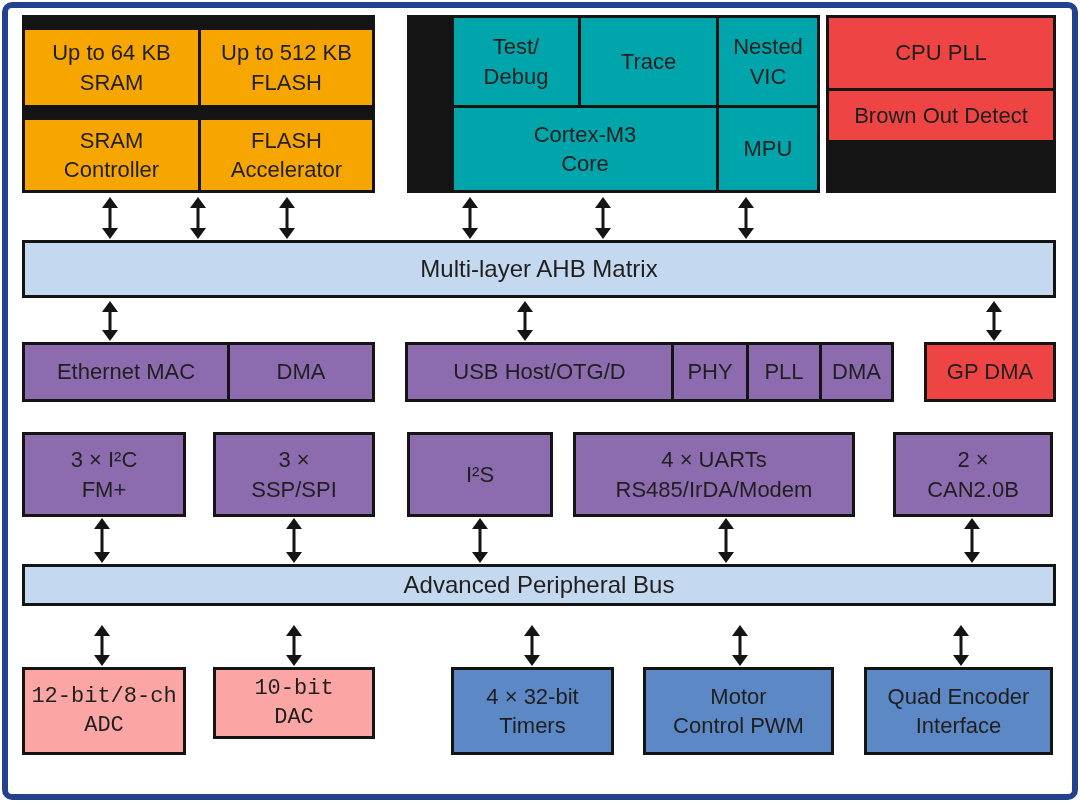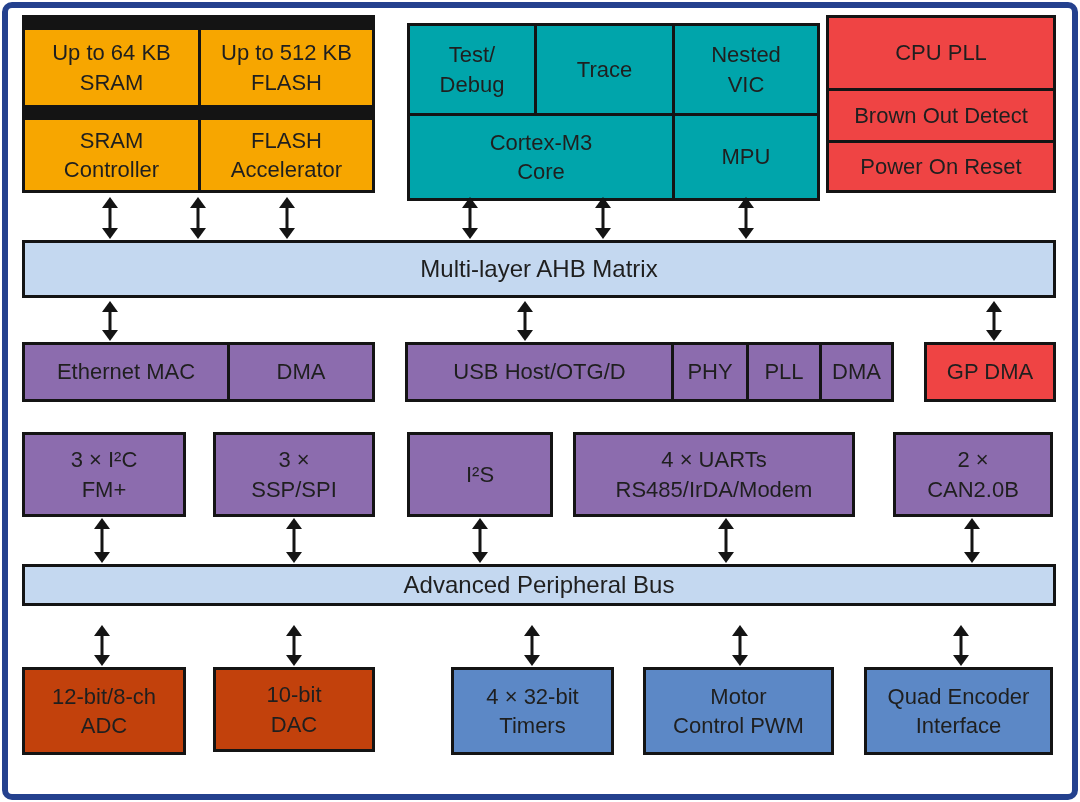--- a/index.html
+++ b/index.html
@@ -28,21 +28,21 @@
     text-align: center; white-space: pre-line;
     font-size: 22px; line-height: 1.32; box-sizing: border-box;
   }
   .box { position: absolute; border: 3px solid #141414; }
 
   .c-orange   { background: #F7A600; margin-top: 12px; }
   .c-teal     { background: #00A5AB; }
   .c-green    { background: #ef4444; }
   .c-busblue  { background: #C4D8F0; }
   .c-purple   { background: #8C6CAE; }
-  .c-darkteal { background: #c2410c; }
+  .c-darkteal { background: #fca5a5; font-family: Liberation Mono, monospace; }
   .c-blue     { background: #5C88C6; }
 
   .bus { font-size: 24px; }
 
   
   .arrow { position: absolute; width: 16px; }
   .arrow .line {
     position: absolute; left: 50%; top: 9px; bottom: 9px; width: 3px;
     transform: translateX(-50%); background: #141414;
   }
@@ -67,35 +67,34 @@
     <div class="cell c-orange">Up to 64 KB
 SRAM</div>
     <div class="cell c-orange">Up to 512 KB
 FLASH</div>
     <div class="cell c-orange">SRAM
 Controller</div>
     <div class="cell c-orange">FLASH
 Accelerator</div>
   </div>
 
-  <div class="group" style="left:407px; top:23px; width:413px; height:178px; grid-template-columns:124px 135px 1fr; grid-template-rows:87px 1fr;">
+  <div class="group" style="left:407px; top:15px; width:413px; height:178px; grid-template-columns:124px 135px 1fr; grid-template-rows:87px 1fr;padding-left:44px;">
     <div class="cell c-teal">Test/
 Debug</div>
     <div class="cell c-teal">Trace</div>
     <div class="cell c-teal">Nested
 VIC</div>
     <div class="cell c-teal" style="grid-column:1 / 3;">Cortex-M3
 Core</div>
     <div class="cell c-teal">MPU</div>
   </div>
 
   <div class="group" style="left:826px; top:15px; width:230px; height:178px; grid-template-columns:1fr; grid-template-rows:70px 49px 1fr;">
     <div class="cell c-green">CPU PLL</div>
     <div class="cell c-green">Brown Out Detect</div>
-    <div class="cell c-green">Power On Reset</div>
   </div>
 
   <div class="box c-busblue bus" style="left:22px; top:240px; width:1034px; height:58px;">Multi-layer AHB Matrix</div>
 
   <div class="group" style="left:22px; top:342px; width:353px; height:60px; grid-template-columns:202px 1fr; grid-template-rows:1fr;">
     <div class="cell c-purple">Ethernet MAC</div>
     <div class="cell c-purple">DMA</div>
   </div>
 
   <div class="group" style="left:405px; top:342px; width:489px; height:60px; grid-template-columns:263px 72px 70px 1fr; grid-template-rows:1fr;">
@@ -114,21 +113,21 @@
   <div class="box c-purple" style="left:407px; top:432px; width:146px; height:85px;">I²S</div>
   <div class="box c-purple" style="left:573px; top:432px; width:282px; height:85px;">4 × UARTs
 RS485/IrDA/Modem</div>
   <div class="box c-purple" style="left:893px; top:432px; width:160px; height:85px;">2 ×
 CAN2.0B</div>
 
   <div class="box c-busblue bus" style="left:22px; top:564px; width:1034px; height:42px;text-align:right;">Advanced Peripheral Bus</div>
 
   <div class="box c-darkteal" style="left:22px; top:667px; width:164px; height:88px;">12-bit/8-ch
 ADC</div>
-  <div class="box c-darkteal" style="left:213px; top:667px; width:162px; height:85px;">10-bit
+  <div class="box c-darkteal" style="left:213px; top:667px; width:162px; height:72px;">10-bit
 DAC</div>
   <div class="box c-blue" style="left:451px; top:667px; width:163px; height:88px;">4 × 32-bit
 Timers</div>
   <div class="box c-blue" style="left:643px; top:667px; width:191px; height:88px;">Motor
 Control PWM</div>
   <div class="box c-blue" style="left:864px; top:667px; width:189px; height:88px;">Quad Encoder
 Interface</div>
 
   <div class="arrow" style="left:102px; top:197px; height:42px;">
       <i class="line"></i>

